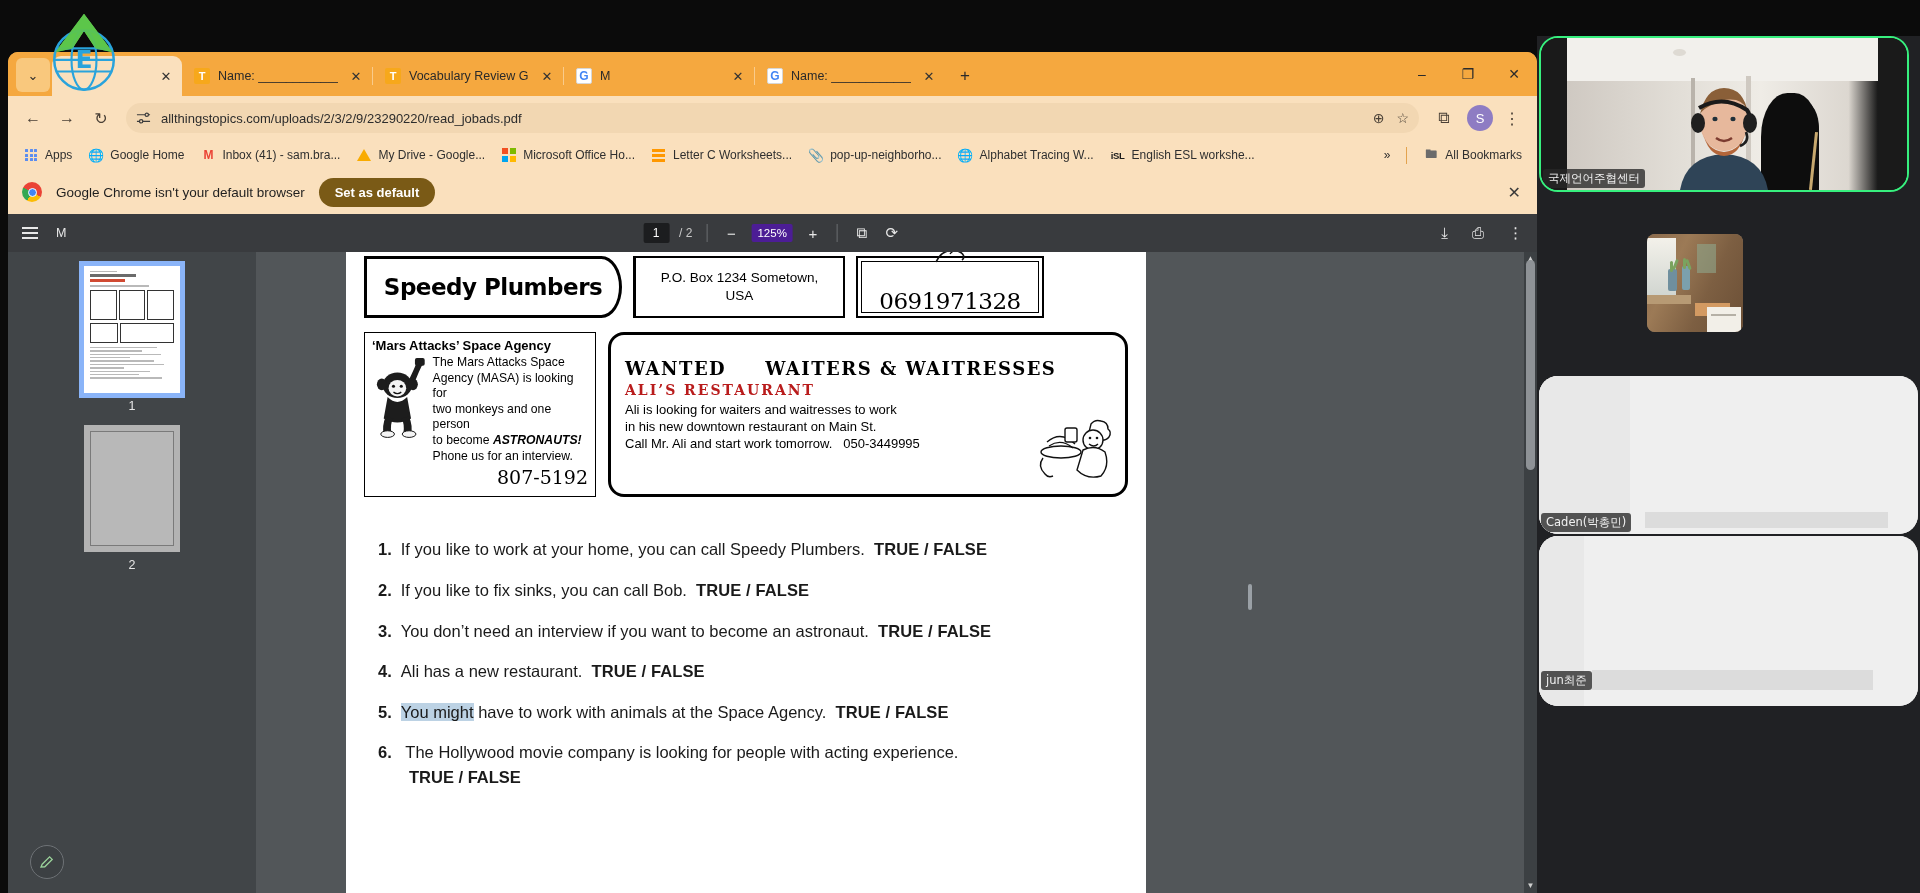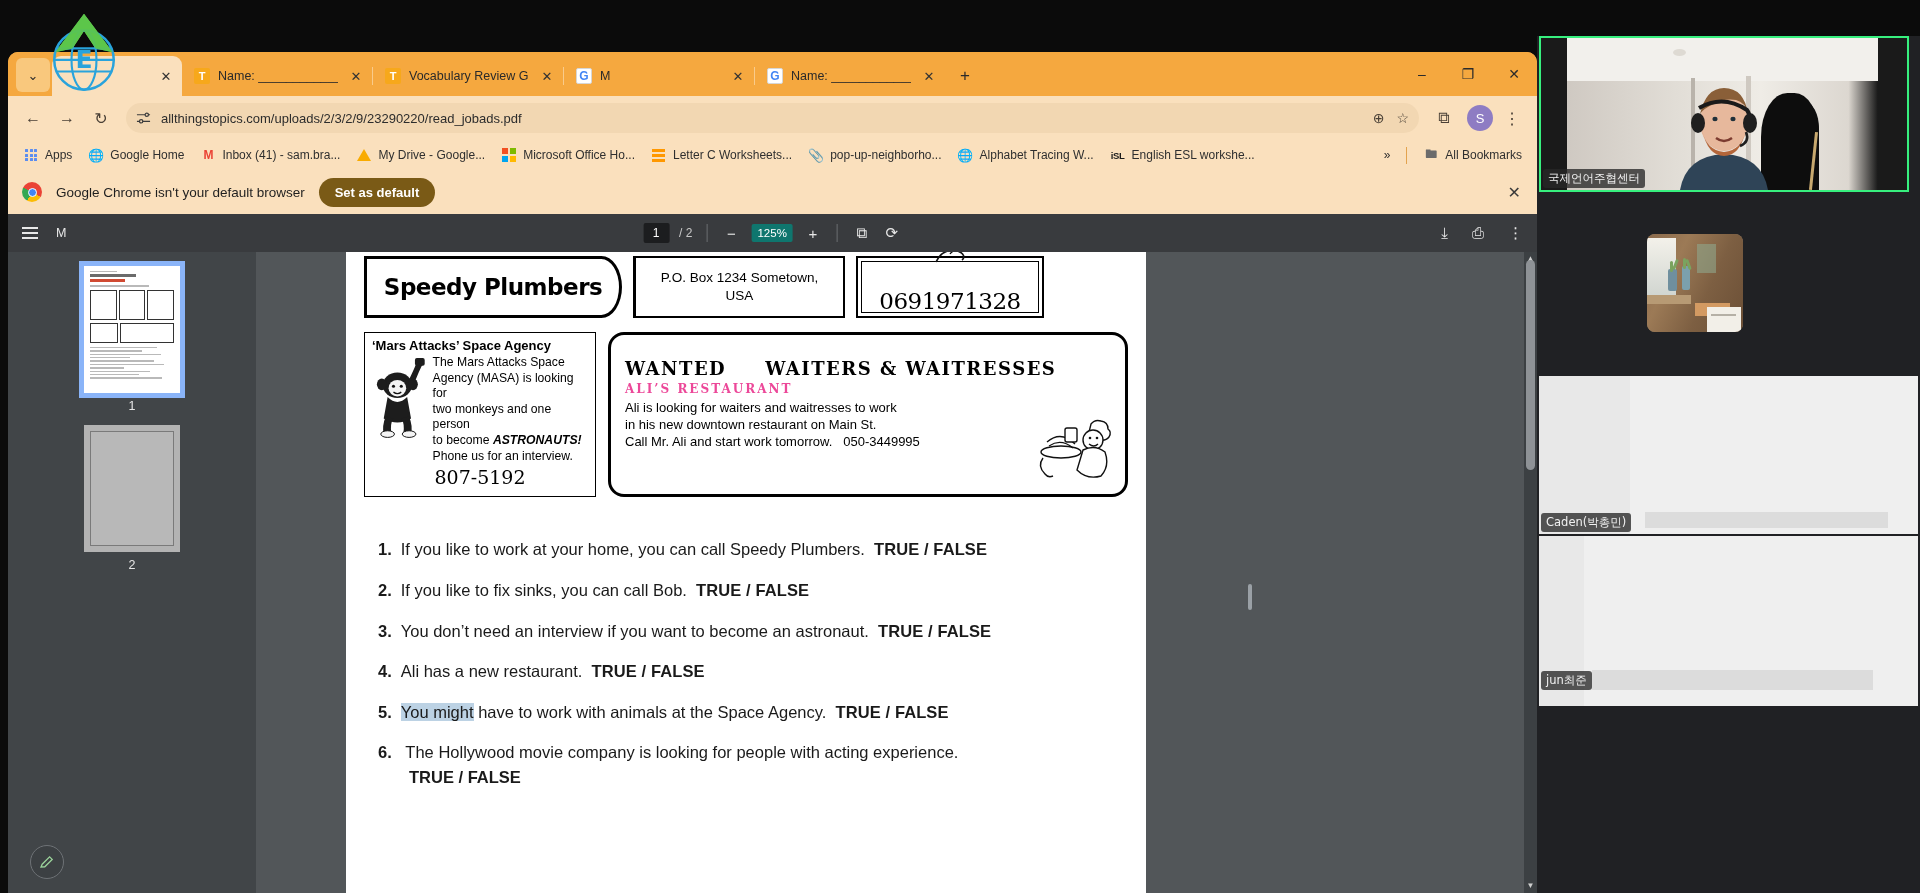--- a/index.html
+++ b/index.html
@@ -167,21 +167,21 @@
     display: flex; align-items: center; gap: 10px; font-size: 12px;
   }
   .pg-input {
     background: #1c1d1f; color: #fff; width: 26px; height: 20px;
     border: none; border-radius: 2px; text-align: center; font-size: 12px;
     font-family: "Liberation Sans", sans-serif;
   }
   .pg-total { color: #c9c9c9; font-size: 12px; }
   .vdiv { width: 1px; height: 18px; background: #6b6e71; margin: 0 4px; }
   .zbtn { width: 20px; text-align: center; font-size: 15px; color: #e8e8e8; }
-  .zval { background: #0f766e; color: #fff; font-size: 11.5px; padding: 3px 6px; border-radius: 2px; }
+  .zval { background: #4c1d95; color: #fff; font-size: 11.5px; padding: 3px 6px; border-radius: 2px; }
   .pdf-right { position: absolute; right: 14px; display: flex; align-items: center; gap: 24px; }
   .pdf-right span { font-size: 15px; color: #e8e8e8; }
 
   
   .thumbrail {
     position: absolute; left: 0; top: 38px; width: 248px; bottom: 0;
     background: #414548; overflow: hidden; padding-top: 14px;
   }
   .thumb-item { display: flex; flex-direction: column; align-items: center; margin-bottom: 12px; }
   .thumb-box {
@@ -232,33 +232,33 @@
   .phone-doodle { position: absolute; top: -12px; left: 50%; transform: translateX(-16px); z-index:2; }
 
   
   .adsrow2 { display: flex; gap: 12px; margin-top: 14px; border-radius: 14px; }
   .ad-masa { width: 232px; border: 1px solid #000; padding: 5px 7px 8px; }
   .masa-title { font-size: 13px; font-weight: 700; color: #000; margin-bottom: 2px; }
   .masa-title .q { font-weight: 700; }
   .masa-body { display: flex; gap: 4px; }
   .masa-text { font-size: 12.2px; line-height: 1.28; color: #000; }
   .masa-phone {
-    font-family: "DejaVu Serif", serif; font-size: 19px; text-align: center; margin-top: 2px;
+    font-family: "DejaVu Serif", serif; font-size: 19px; text-align: right; margin-top: 2px;
   }
   .ad-ali {
     flex: 1; border: 3px solid #000; border-radius: 16px; padding: 23px 14px 10px;
     position: relative;
   }
   .ali-h1 {
     font-family: "DejaVu Serif", serif; font-weight: 700; font-size: 18px;
     letter-spacing: 1.5px; color: #000; white-space: nowrap;
   }
   .ali-h2 {
-    font-family: "DejaVu Serif", serif; font-weight: 700; font-size: 12px;
-    letter-spacing: 2px; color: #ec4899; margin-top: 3px;
+    font-family: "DejaVu Serif", serif; font-weight: 700; font-size: 14px;
+    letter-spacing: 2px; color: #b91c1c; margin-top: 3px;
   }
   .ali-body { font-size: 13px; line-height: 1.3; color: #000; margin-top: 4px; }
   .ali-chef { position: absolute; right: 12px; bottom: 14px; }
 
   
   .qlist { margin-top: 42px; padding-left: 14px; }
   .qrow { display: flex; gap: 9px; margin-bottom: 20px; font-size: 16.5px; color: #1a1a1a;
           line-height: 1.25; }
   .qnum { font-weight: 700; flex: 0 0 auto; }
   .qtext b { font-weight: 700; letter-spacing: 0.1px; }
@@ -276,21 +276,21 @@
     display: flex; align-items: center; justify-content: center; color: #9bd39b; font-size: 14px;
   }
   .side-hdl { position: absolute; left: 1240px; top: 370px; width: 4px; height: 26px;
               background: #9aa0a6; border-radius: 2px; }
 
   
   #videocol {
     position: absolute; right: 0; top: 36px; width: 383px; bottom: 0;
     background: #202124;
   }
-  .vtile { position: relative; overflow: hidden; }
+  .vtile { position: relative; overflow: hidden; border-radius: 19px; }
   .vtile .namebadge {
     position: absolute; left: 2px; bottom: 2px;
     background: rgba(40,40,40,0.78); color: #f1f1f1;
     font-size: 11.5px; padding: 2px 5px; border-radius: 3px;
     font-family: "DejaVu Sans", sans-serif; z-index: 5; white-space: nowrap;
   }
   .tile-speaker {
     position: absolute; left: 2px; top: 0; width: 370px; height: 156px;
     border: 2px solid #37f07e; background: #111;
   }

